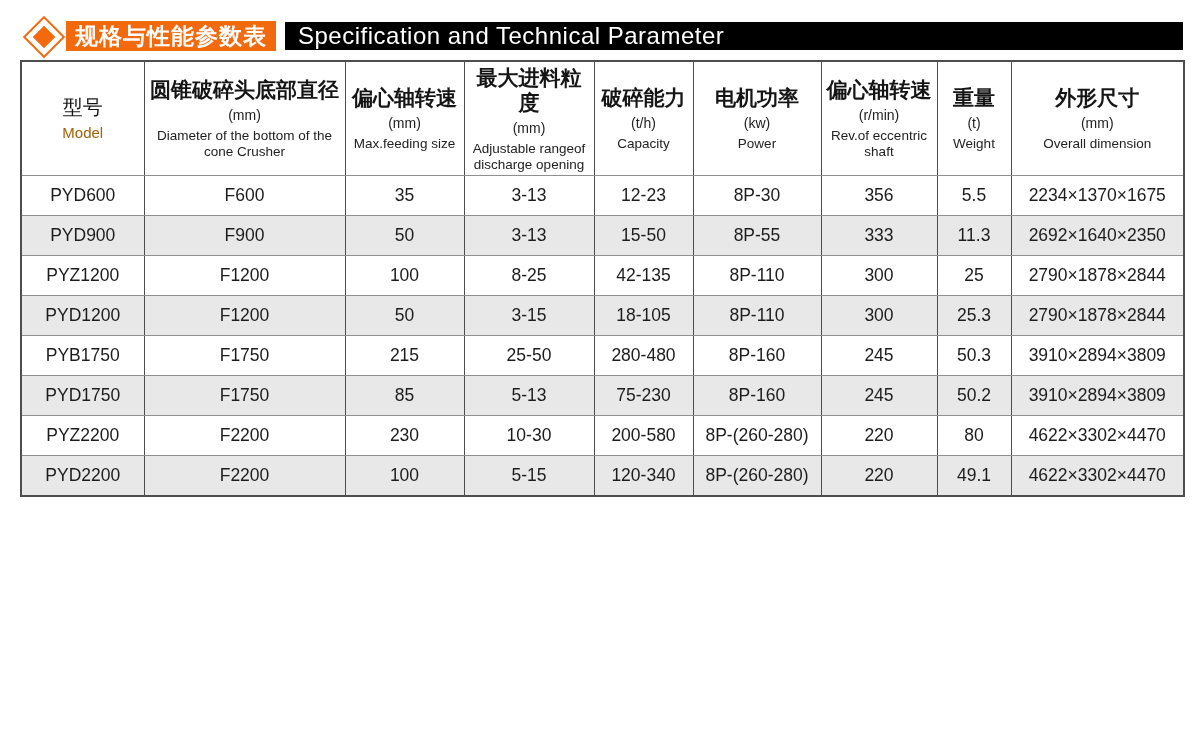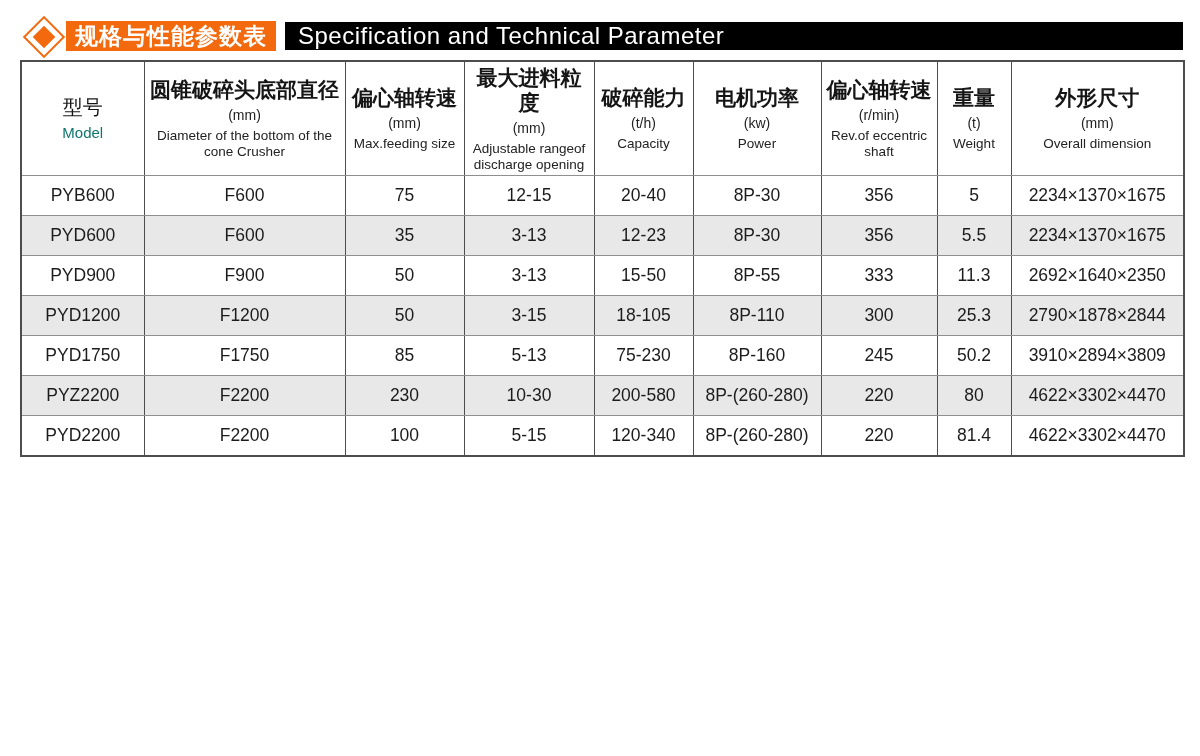--- a/index.html
+++ b/index.html
@@ -47,21 +47,21 @@
   }
   .spec thead th { height:113px; background:#ffffff; font-weight:normal; }
   .spec tbody td { height:39px; font-size:17.5px; }
   .spec tbody tr:nth-child(even) td { background:#e8e8e8; }
   .spec tbody tr:nth-child(odd) td { background:#ffffff; }
 
   .h-zh  { font-size:21px; font-weight:600; color:#151515; line-height:25px; }
   .h-unit{ font-size:14px; color:#222; margin-top:5px; line-height:16px; }
   .h-en  { font-size:13.5px; color:#222; margin-top:5px; line-height:16px; }
   .h-zh-model { font-size:20px; font-weight:400; color:#151515; line-height:24px; }
-  .h-en-model { font-size:15px; color:#0f766e; margin-top:5px; line-height:18px; }
+  .h-en-model { font-size:15px; color:#a16207; margin-top:5px; line-height:18px; }
 </style>
 </head>
 <body>
 
 <div class="page">
 
   <div class="sec-header">
     <div class="diamond-wrap">
       <div class="diamond-outer"></div>
       <div class="diamond-inner"></div>
@@ -125,31 +125,20 @@
         </th>
         <th>
           <div class="h-zh">外形尺寸</div>
           <div class="h-unit">(mm)</div>
           <div class="h-en">Overall dimension</div>
         </th>
       </tr>
     </thead>
     <tbody>
       <tr>
-        <td>PYB600</td>
-        <td>F600</td>
-        <td>75</td>
-        <td>12-15</td>
-        <td>20-40</td>
-        <td>8P-30</td>
-        <td>356</td>
-        <td>5</td>
-        <td>2234×1370×1675</td>
-      </tr>
-      <tr>
         <td>PYD600</td>
         <td>F600</td>
         <td>35</td>
         <td>3-13</td>
         <td>12-23</td>
         <td>8P-30</td>
         <td>356</td>
         <td>5.5</td>
         <td>2234×1370×1675</td>
       </tr>
@@ -158,31 +147,53 @@
         <td>F900</td>
         <td>50</td>
         <td>3-13</td>
         <td>15-50</td>
         <td>8P-55</td>
         <td>333</td>
         <td>11.3</td>
         <td>2692×1640×2350</td>
       </tr>
       <tr>
+        <td>PYZ1200</td>
+        <td>F1200</td>
+        <td>100</td>
+        <td>8-25</td>
+        <td>42-135</td>
+        <td>8P-110</td>
+        <td>300</td>
+        <td>25</td>
+        <td>2790×1878×2844</td>
+      </tr>
+      <tr>
         <td>PYD1200</td>
         <td>F1200</td>
         <td>50</td>
         <td>3-15</td>
         <td>18-105</td>
         <td>8P-110</td>
         <td>300</td>
         <td>25.3</td>
         <td>2790×1878×2844</td>
       </tr>
       <tr>
+        <td>PYB1750</td>
+        <td>F1750</td>
+        <td>215</td>
+        <td>25-50</td>
+        <td>280-480</td>
+        <td>8P-160</td>
+        <td>245</td>
+        <td>50.3</td>
+        <td>3910×2894×3809</td>
+      </tr>
+      <tr>
         <td>PYD1750</td>
         <td>F1750</td>
         <td>85</td>
         <td>5-13</td>
         <td>75-230</td>
         <td>8P-160</td>
         <td>245</td>
         <td>50.2</td>
         <td>3910×2894×3809</td>
       </tr>
@@ -198,19 +209,19 @@
         <td>4622×3302×4470</td>
       </tr>
       <tr>
         <td>PYD2200</td>
         <td>F2200</td>
         <td>100</td>
         <td>5-15</td>
         <td>120-340</td>
         <td>8P-(260-280)</td>
         <td>220</td>
-        <td>81.4</td>
+        <td>49.1</td>
         <td>4622×3302×4470</td>
       </tr>
     </tbody>
   </table>
 
 </div>
 
 </body></html>

